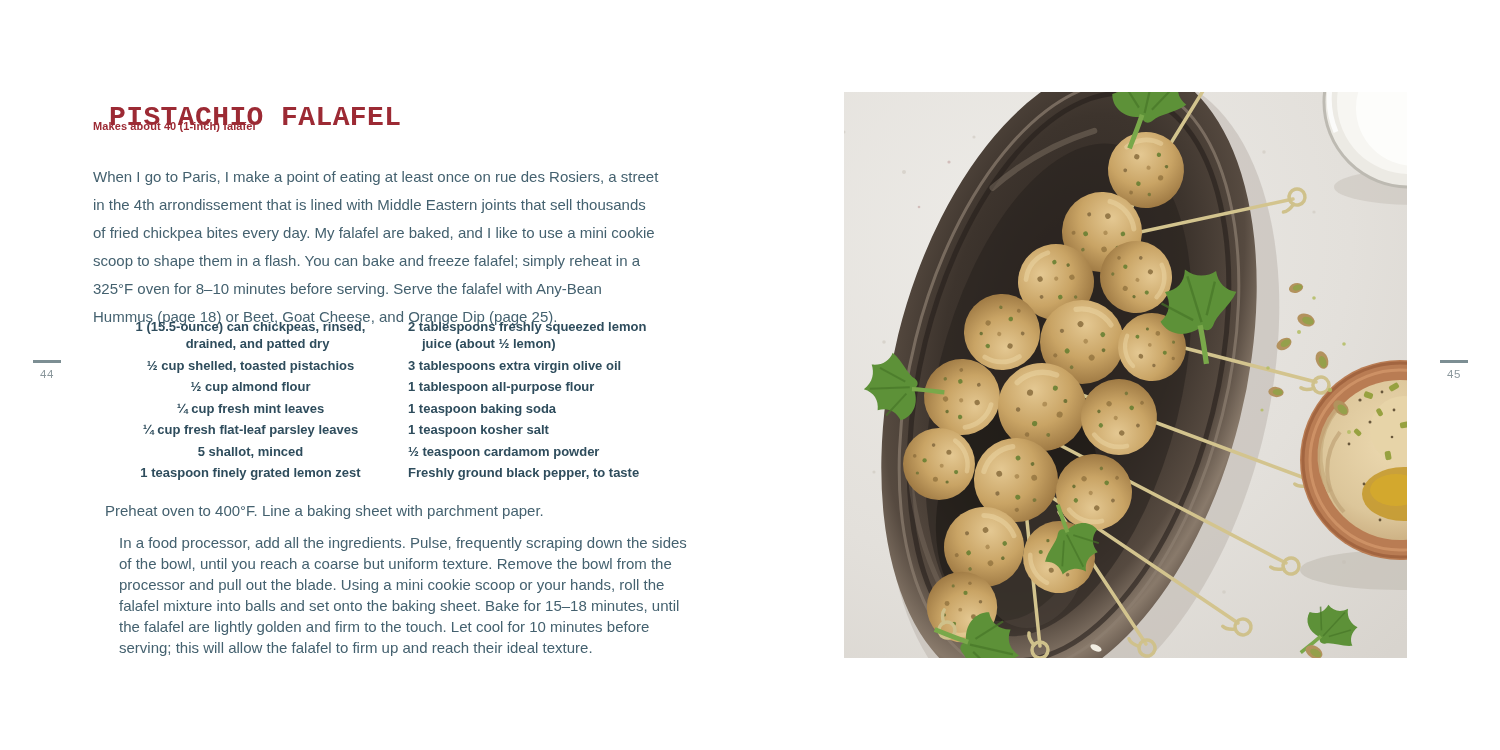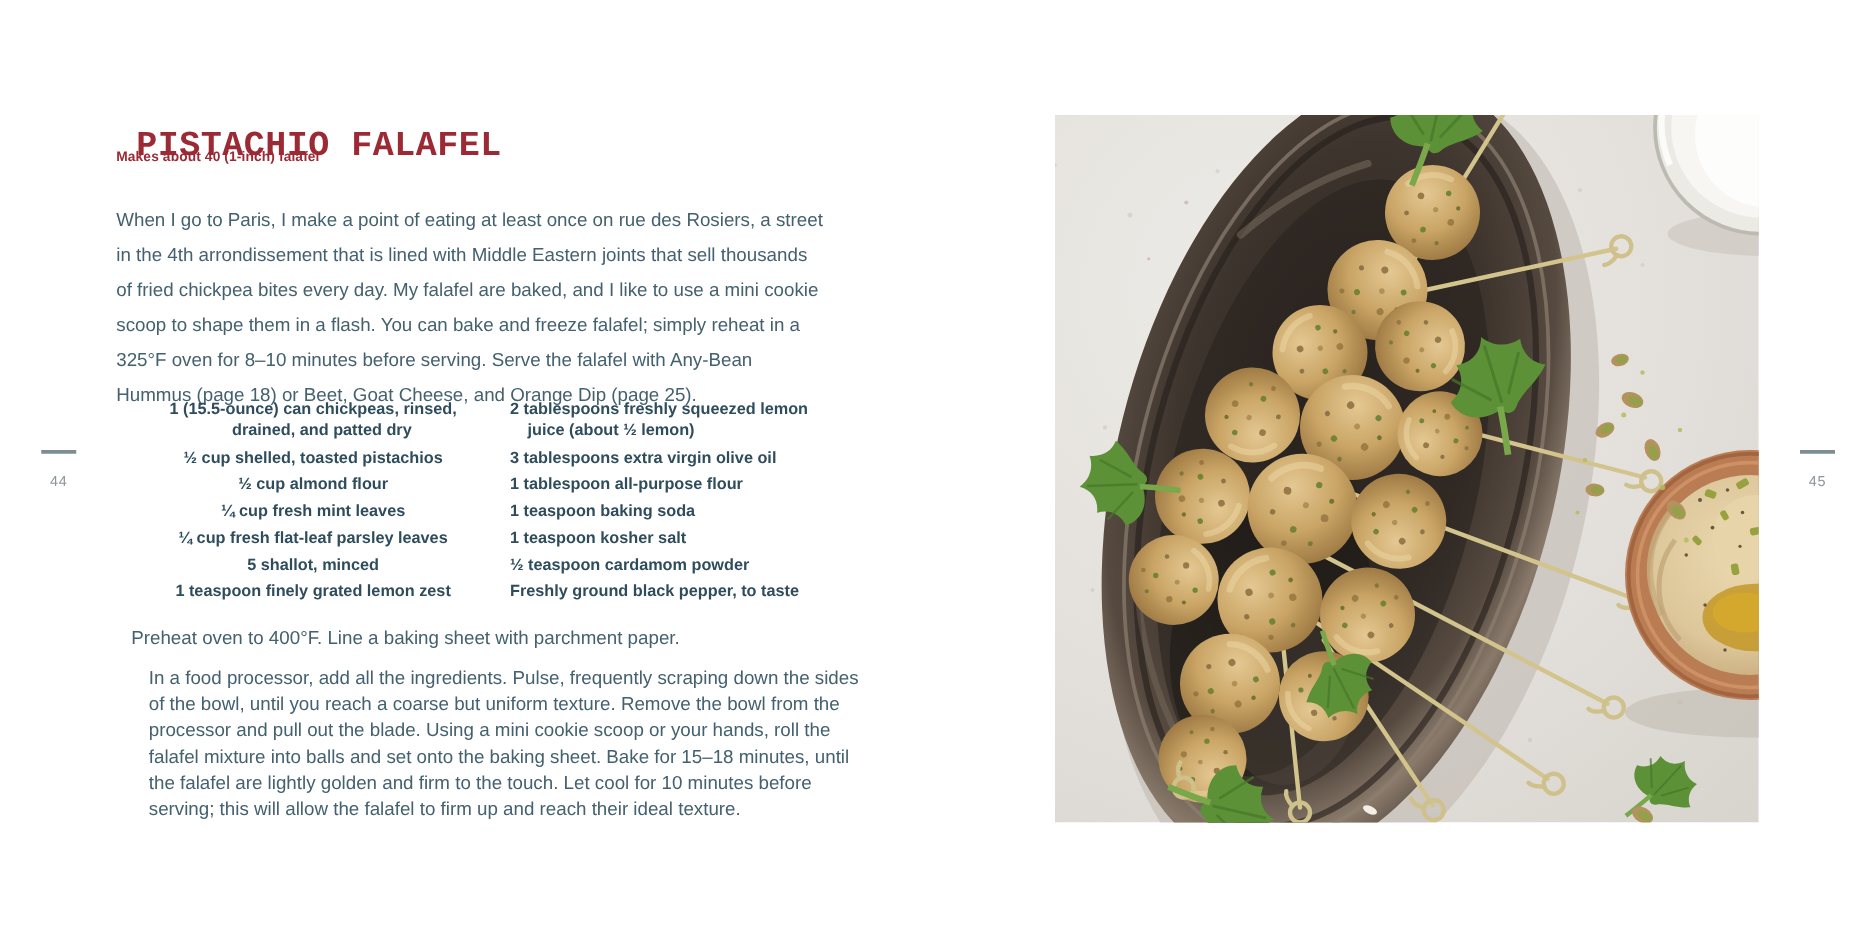--- a/index.html
+++ b/index.html
@@ -16,21 +16,21 @@
     background:var(--paper-white);
     font-family:"Liberation Sans", sans-serif;
   }
   .spread{position:absolute;inset:0;}
 
   
   .folio{position:absolute;top:360px;width:30px;text-align:center;}
   .folio-left{left:32px;}
   .folio-right{left:1439px;}
   .folio-rule{width:28px;height:3px;margin:0 auto;background:var(--rule-gray);}
-  .folio-num{margin-top:17px;font-size:11.5px;color:var(--page-number-gray);letter-spacing:0.5px;}
+  .folio-num{margin-top:5px;font-size:11.5px;color:var(--page-number-gray);letter-spacing:0.5px;}
 
   
   .recipe{position:absolute;left:93px;top:0;width:600px;}
   .title{
     position:absolute;left:0;top:86px;margin:16px;width:600px;
     font-size:28px;font-weight:bold;letter-spacing:0.4px;color:var(--title-red);font-family:Liberation Mono, monospace;
   }
   .yield{
     position:absolute;left:0;top:120px;margin:0;width:600px;
     font-size:11px;font-weight:bold;color:var(--title-red);letter-spacing:0.1px;

